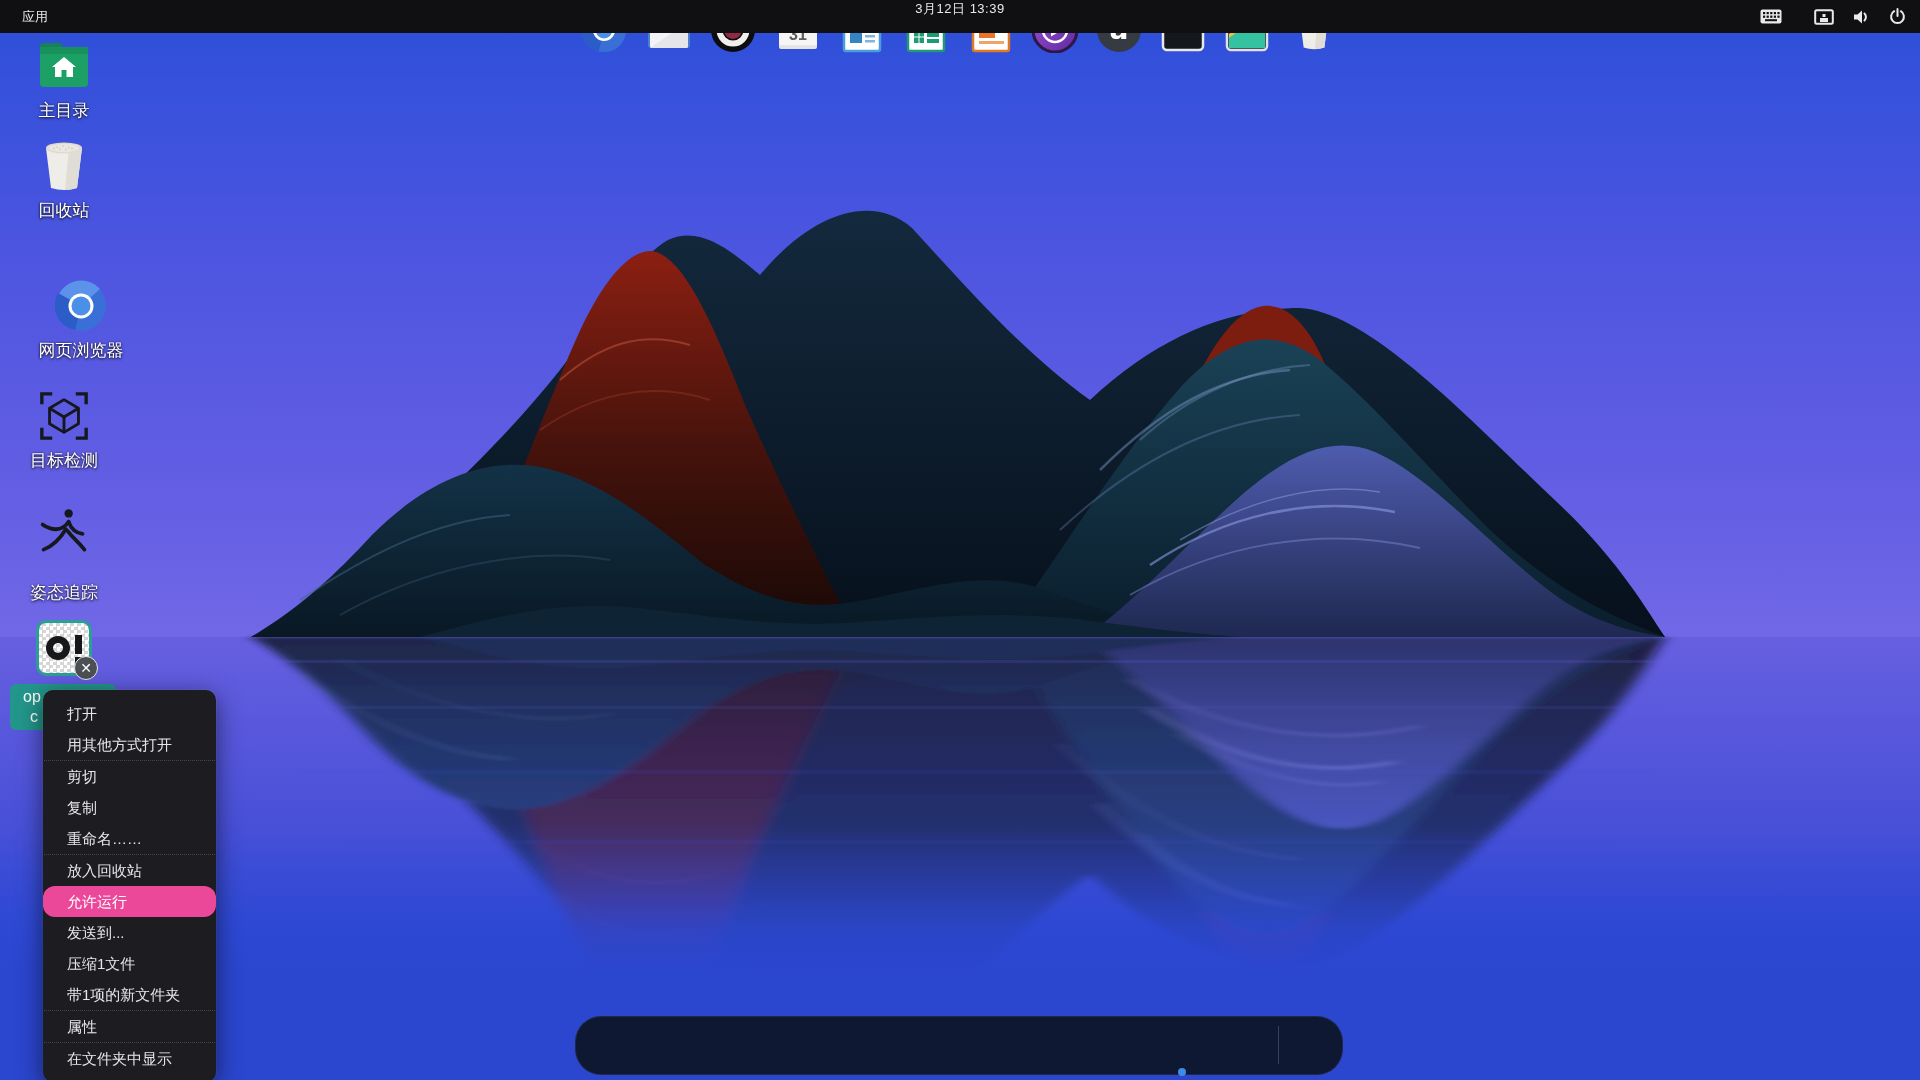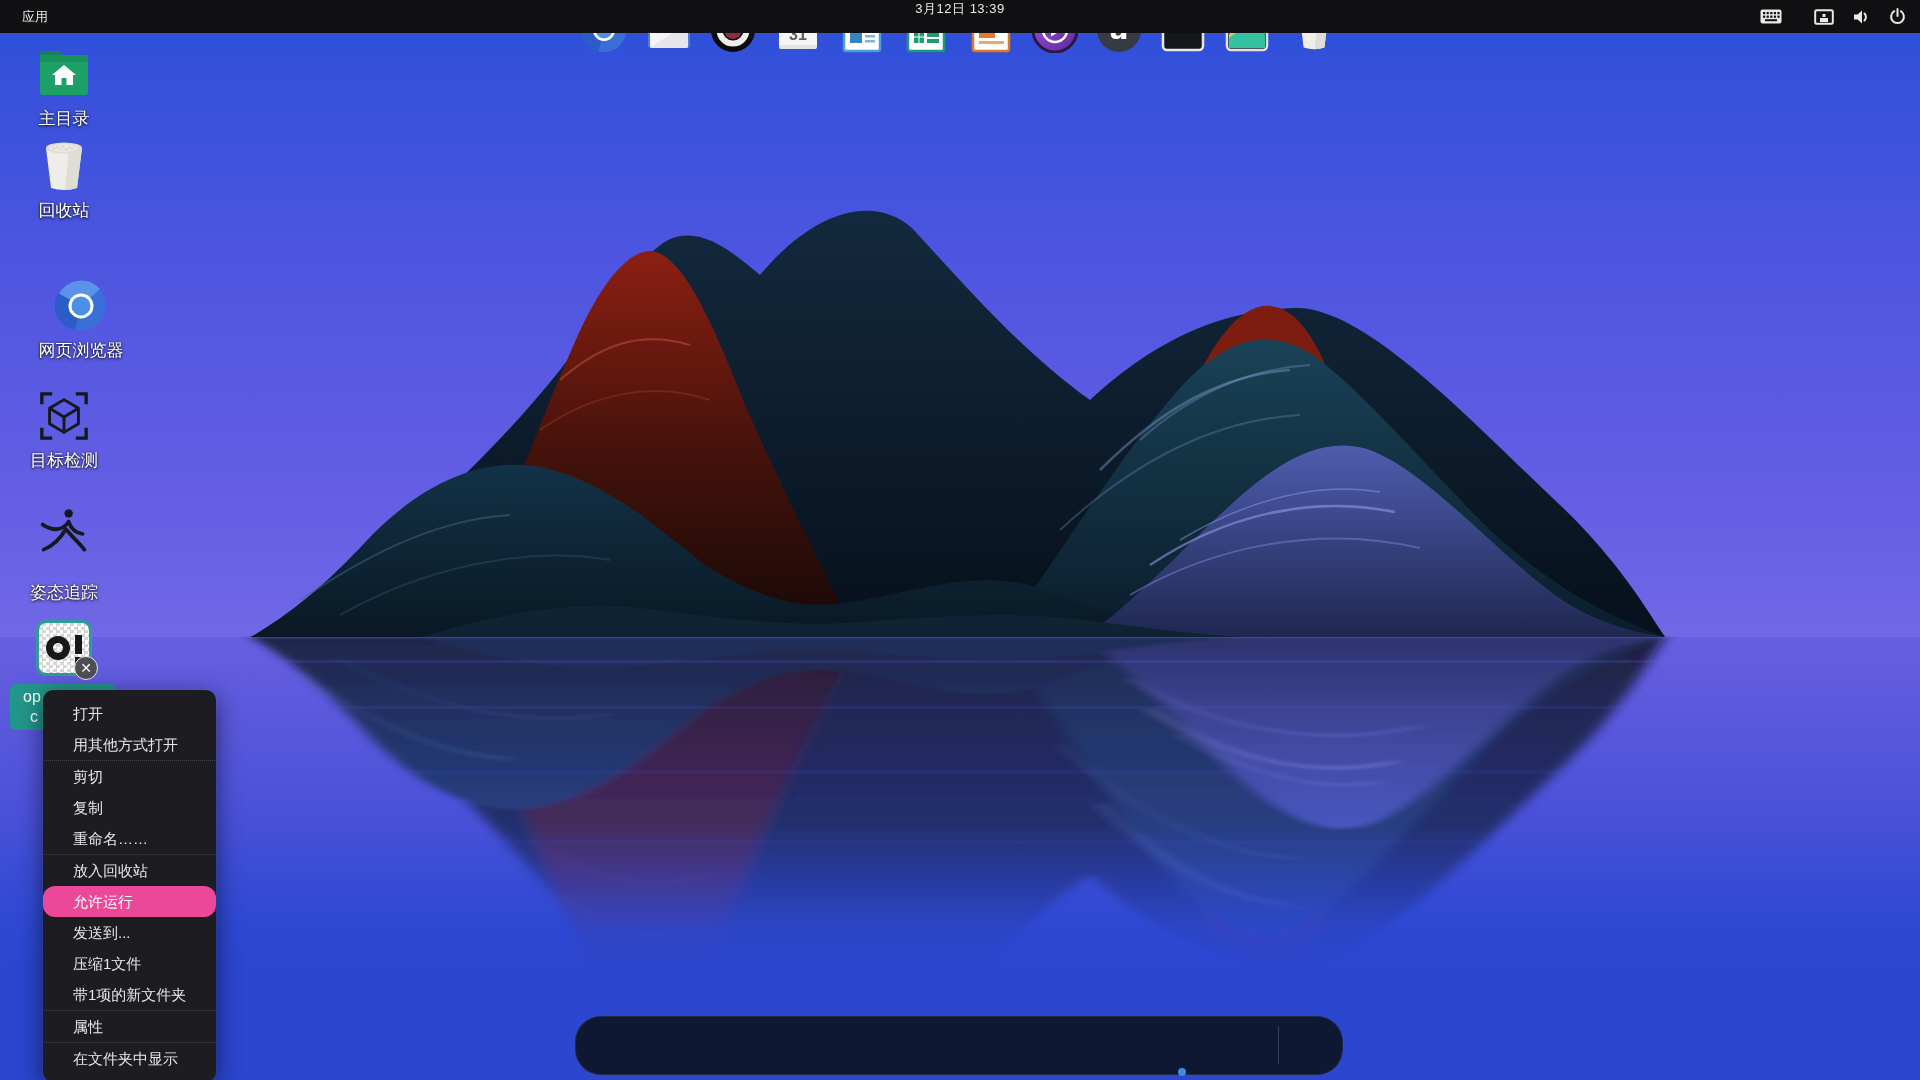--- a/index.html
+++ b/index.html
@@ -36,21 +36,21 @@
   .oi-badge { position:absolute; right:-6px; bottom:-4px; width:24px; height:24px; border-radius:50%;
               background:#4c4f54; border:1.5px solid #e9e9e9; color:#fff; display:flex; align-items:center;
               justify-content:center; font-size:14px; font-weight:bold; }
   .op-label { position:absolute; left:10px; top:684px; width:106px; height:46px; border-radius:6px;
               background:#23968b; color:#fff; font-size:16px; padding:3px 0 0 13px; line-height:20px; z-index:6; }
 
   
   .ctx-menu { position:absolute; left:43px; top:690px; width:173px; background:#1d1d21;
               border-radius:10px; padding:8px 0; z-index:40;
               box-shadow:0 6px 24px rgba(0,0,0,.55), 0 0 0 1px rgba(255,255,255,.05); }
-  .ctx-item { height:31px; line-height:31px; padding-left:30px; color:#e6e6e6; font-size:15px;
+  .ctx-item { height:31px; line-height:31px; padding-left:24px; color:#e6e6e6; font-size:15px;
               white-space:nowrap; cursor:default; }
   .ctx-item.hl { background:#ec4899; color:#ffffff;border-radius:12px; }
   .ctx-sep { border-bottom:1px dotted #44444c; margin:0 1px; }
 
   
   .dock { position:absolute; left:575px; top:1016px; width:768px; height:59px;
           background:rgba(13,21,38,.92); border:1px solid rgba(255,255,255,.07);
           border-radius:26px; z-index:30; }
   .dock-item { position:absolute; top:6px; width:47px; height:47px; display:flex; align-items:center; justify-content:center; }
   .dock-sep { position:absolute; left:1278px; top:1026px; width:1px; height:38px; background:rgba(255,255,255,.18); z-index:31; }
@@ -193,21 +193,21 @@
       </span>
       <span>
         <svg width="17" height="17" viewBox="0 0 17 17">
           <path d="M5.2,3.2 A6.4,6.4 0 1 0 11.8,3.2" fill="none" stroke="#e9e9e9" stroke-width="2" stroke-linecap="round"></path>
           <line x1="8.5" y1="1" x2="8.5" y2="8" stroke="#e9e9e9" stroke-width="2" stroke-linecap="round"></line>
         </svg>
       </span>
     </div>
   </div>
 
-  <div class="desk-item" style="top:48px;">
+  <div class="desk-item" style="top:40px;">
     <div class="icon-48">
       <svg width="52" height="46" viewBox="0 0 52 46">
         <rect x="2" y="0" width="22" height="12" rx="3" fill="#14835a"></rect>
         <rect x="2" y="4" width="48" height="40" rx="4" fill="#1ca065"></rect>
         <rect x="2" y="4" width="48" height="7" fill="#18915c"></rect>
         <path d="M26,14 L38,24 L35,24 L35,34 L28.5,34 L28.5,27 L23.5,27 L23.5,34 L17,34 L17,24 L14,24 Z" fill="#ffffff"></path>
       </svg>
     </div>
     <div class="desk-label">主目录</div>
   </div>

